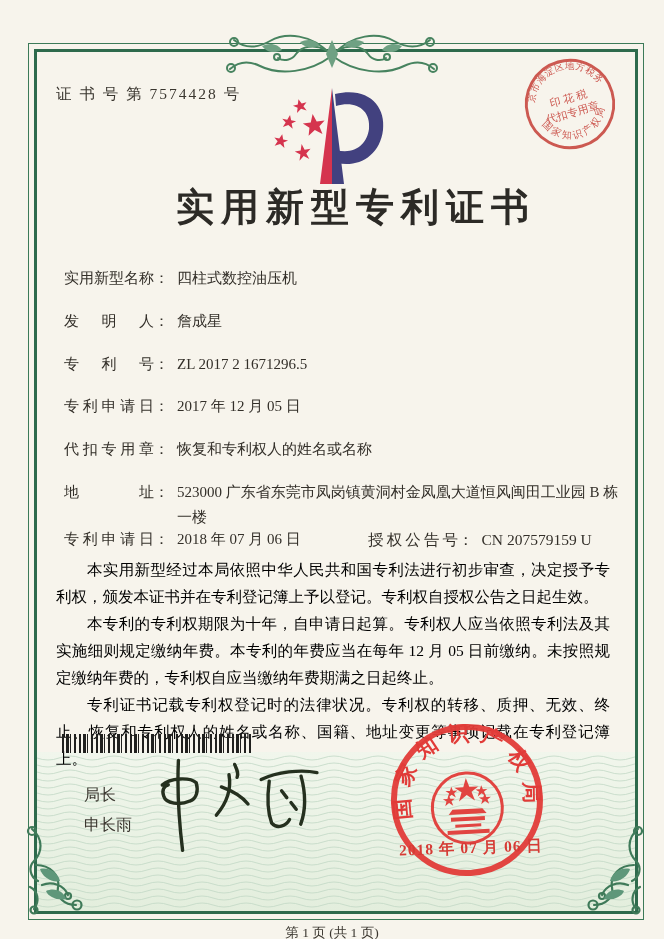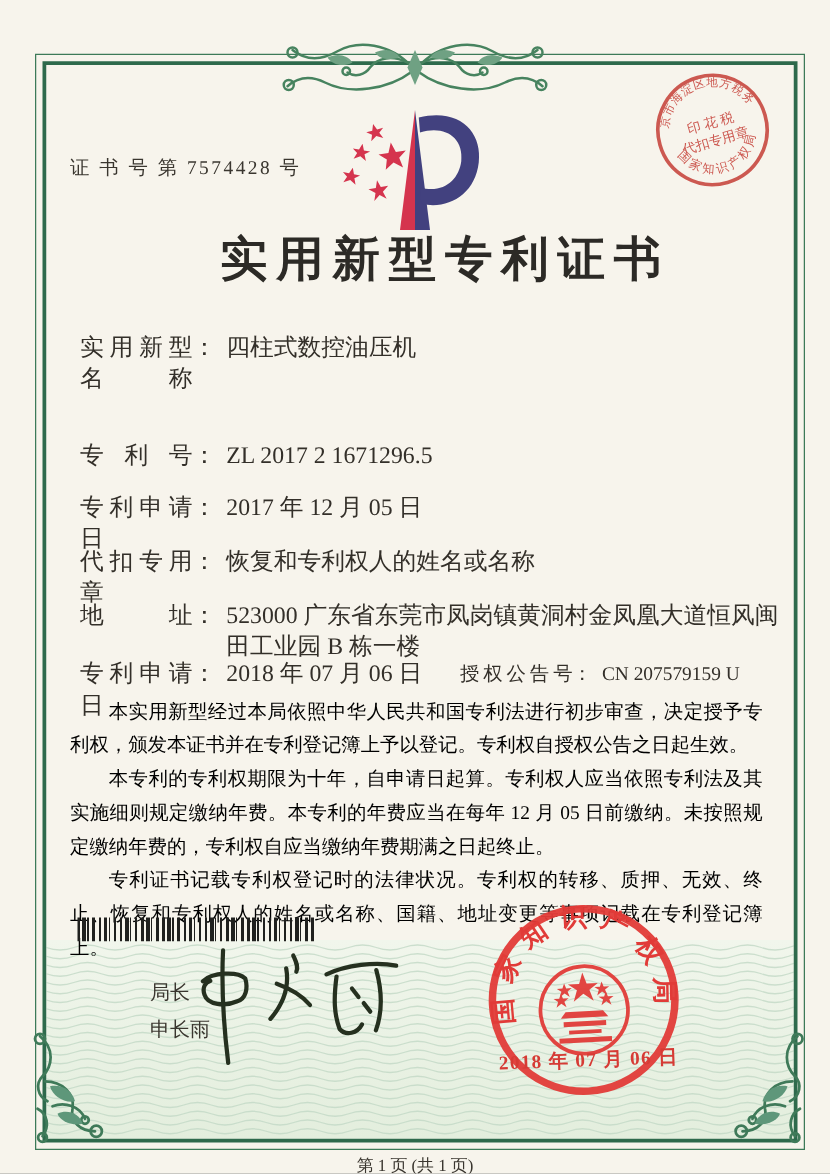--- a/index.html
+++ b/index.html
@@ -13,44 +13,44 @@
   
   .wave-band{position:absolute;left:37px;right:29px;top:752px;bottom:28px;
              background:linear-gradient(#f1f6ec, #e3eedd);overflow:hidden;}
   .wave-band svg{display:block;}
   
   .top-ornament{position:absolute;left:222px;top:24px;width:220px;height:62px;}
   .corner-ornament{position:absolute;width:72px;height:92px;bottom:22px;}
   .corner-ornament.left{left:22px;}
   .corner-ornament.right{right:16px;transform:scaleX(-1);}
   
-  .cert-no{position:absolute;left:56px;top:84px;font-size:15.5px;letter-spacing:2px;color:#3a362f;margin-top:40px;}
+  .cert-no{position:absolute;left:56px;top:84px;font-size:15.5px;letter-spacing:2px;color:#3a362f;}
   .patent-logo{position:absolute;left:262px;top:82px;width:140px;height:108px;}
   .tax-stamp{position:absolute;left:518px;top:52px;width:104px;height:104px;
              transform:rotate(-16deg);opacity:.92;}
   .page-title{position:absolute;left:0;right:0;top:182px;text-align:center;
               font-size:38px;font-weight:bold;letter-spacing:7px;color:#2c2a26;padding-left:48px;}
   
-  .field-row{position:absolute;left:64px;font-size:19px;line-height:25px;}
+  .field-row{position:absolute;left:64px;font-size:15px;line-height:25px;}
   .flabel{display:inline-block;width:90px;text-align:justify;text-align-last:justify;vertical-align:top;}
   .fcolon{display:inline-block;vertical-align:top;}
   .fval{display:inline-block;margin-left:8px;max-width:446px;vertical-align:top;}
   .grant-row{position:absolute;left:368px;top:527px;font-size:15.5px;line-height:25px;text-decoration:underline;}
   
   .body-text{position:absolute;left:56px;top:556px;width:554px;font-size:15.5px;
              line-height:27px;color:#000000;text-align:justify;}
   .body-text p{margin:0;text-indent:2em;}
   
   .barcode{position:absolute;left:62px;top:734px;width:190px;height:19px;
     background:repeating-linear-gradient(90deg,
       #20201e 0 2px,transparent 2px 4px,#20201e 4px 7px,transparent 7px 8px,
       #20201e 8px 9px,transparent 9px 12px,#20201e 12px 14px,transparent 14px 17px);}
   
   .signer{position:absolute;left:84px;top:780px;font-size:16px;line-height:30px;
-          color:#3a362f;font-family:Liberation Serif, serif;margin-left:36px;}
+          color:#3a362f;font-family:Liberation Serif, serif;}
   .signature{position:absolute;left:150px;top:750px;width:195px;height:108px;transform:rotate(-2deg);}
   
   .agency-seal{position:absolute;left:386px;top:718px;width:162px;height:166px;transform:rotate(-3deg);}
   .seal-date{position:absolute;left:396px;top:838px;width:150px;text-align:center;
              font-size:15.5px;color:#d63b35;font-weight:bold;transform:rotate(-2deg);letter-spacing:1px;}
   
   .footer-page{position:absolute;left:0;right:0;top:888px;text-align:center;
                font-size:13.5px;color:#3a362f;margin-top:36px;}
   svg text{font-family:"Liberation Serif","DejaVu Serif",serif;}
 </style>
@@ -177,20 +177,23 @@
     </text>
     <text x="50" y="48" text-anchor="middle" font-size="10.5" fill="#c94c44">印 花 税</text>
     <text x="50" y="62" text-anchor="middle" font-size="10.5" fill="#c94c44">代扣专用章</text>
   </svg>
 
   <div class="page-title">实用新型专利证书</div>
 
   <div class="field-row" style="top:266px">
     <span class="flabel">实用新型名称</span><span class="fcolon">：</span><span class="fval">四柱式数控油压机</span>
   </div>
+  <div class="field-row" style="top:309px">
+    <span class="flabel">发明人</span><span class="fcolon">：</span><span class="fval">詹成星</span>
+  </div>
   <div class="field-row" style="top:352px">
     <span class="flabel">专利号</span><span class="fcolon">：</span><span class="fval">ZL 2017 2 1671296.5</span>
   </div>
   <div class="field-row" style="top:394px">
     <span class="flabel">专利申请日</span><span class="fcolon">：</span><span class="fval">2017 年 12 月 05 日</span>
   </div>
   <div class="field-row" style="top:437px">
     <span class="flabel">代扣专用章</span><span class="fcolon">：</span><span class="fval">恢复和专利权人的姓名或名称</span>
   </div>
   <div class="field-row" style="top:480px">

